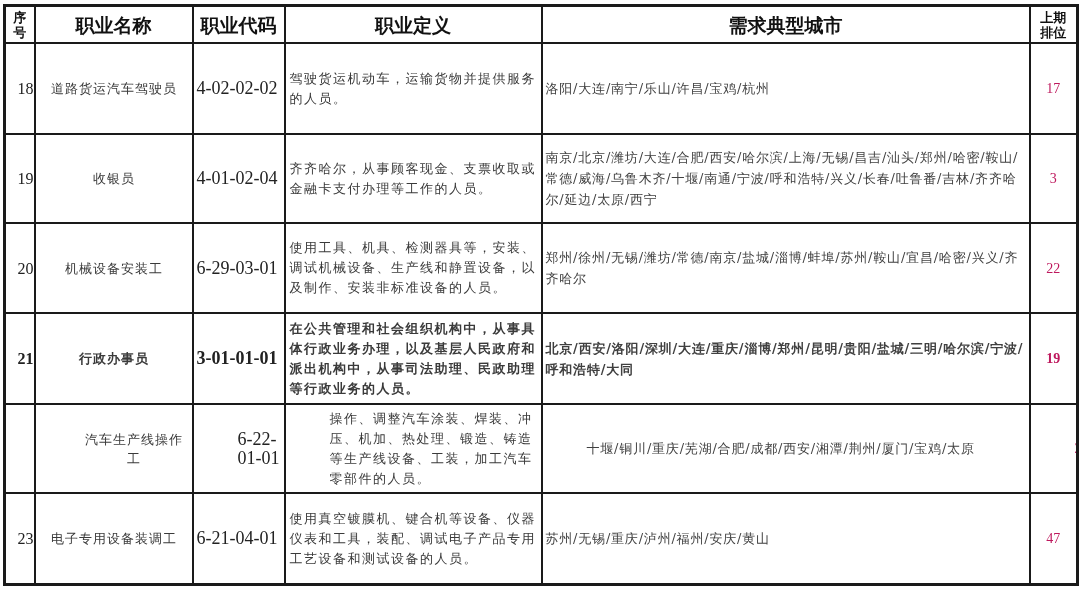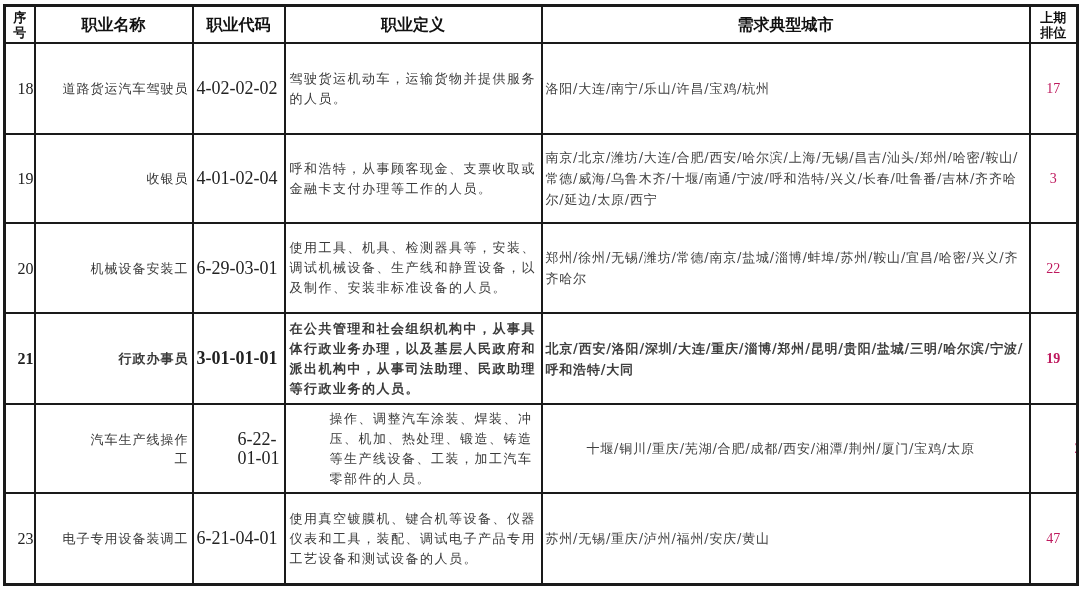--- a/index.html
+++ b/index.html
@@ -25,21 +25,21 @@
   }
   td, th {
     border: 2px solid #1a1a1a;
     padding: 0 3px;
     vertical-align: middle;
     overflow: hidden;
   }
   th {
     font-family: "DejaVu Sans", "Liberation Sans", sans-serif;
     font-weight: bold;
-    font-size: 16px;
+    font-size: 19px;
     color: #111111;
     text-align: center;
     height: 35px;
     line-height: 16px;
   }
   th.narrow {
     font-size: 13px;
     line-height: 15px;
     padding: 0;
   }
@@ -48,21 +48,21 @@
     line-height: 19px;
   }
   td.num {
     text-align: right;
     font-family: "Liberation Serif", "DejaVu Serif", serif;
     font-size: 16px;
     color: #222222;
     padding: 0;
   }
   td.name {
-    text-align: right;
+    text-align: center;
     color: #3a3a3a;
     letter-spacing: 1px;
     padding-left: 4px;
     margin-top: 37px;
   }
   td.code {
     text-align: left;
     font-family: "Liberation Serif", "DejaVu Serif", serif;
     font-size: 18px;
     color: #222222;
@@ -135,21 +135,21 @@
         <td class="name">道路货运汽车驾驶员</td>
         <td class="code">4-02-02-02</td>
         <td class="def">驾驶货运机动车，运输货物并提供服务的人员。</td>
         <td class="cities">洛阳/大连/南宁/乐山/许昌/宝鸡/杭州</td>
         <td class="rank">17</td>
       </tr>
       <tr class="r19">
         <td class="num">19</td>
         <td class="name">收银员</td>
         <td class="code">4-01-02-04</td>
-        <td class="def">呼和浩特，从事顾客现金、支票收取或金融卡支付办理等工作的人员。</td>
+        <td class="def">齐齐哈尔，从事顾客现金、支票收取或金融卡支付办理等工作的人员。</td>
         <td class="cities">南京/北京/潍坊/大连/合肥/西安/哈尔滨/上海/无锡/昌吉/汕头/郑州/哈密/鞍山/常德/威海/乌鲁木齐/十堰/南通/宁波/呼和浩特/兴义/长春/吐鲁番/吉林/齐齐哈尔/延边/太原/西宁</td>
         <td class="rank">3</td>
       </tr>
       <tr class="r20">
         <td class="num">20</td>
         <td class="name">机械设备安装工</td>
         <td class="code">6-29-03-01</td>
         <td class="def">使用工具、机具、检测器具等，安装、调试机械设备、生产线和静置设备，以及制作、安装非标准设备的人员。</td>
         <td class="cities">郑州/徐州/无锡/潍坊/常德/南京/盐城/淄博/蚌埠/苏州/鞍山/宜昌/哈密/兴义/齐齐哈尔</td>
         <td class="rank">22</td>

